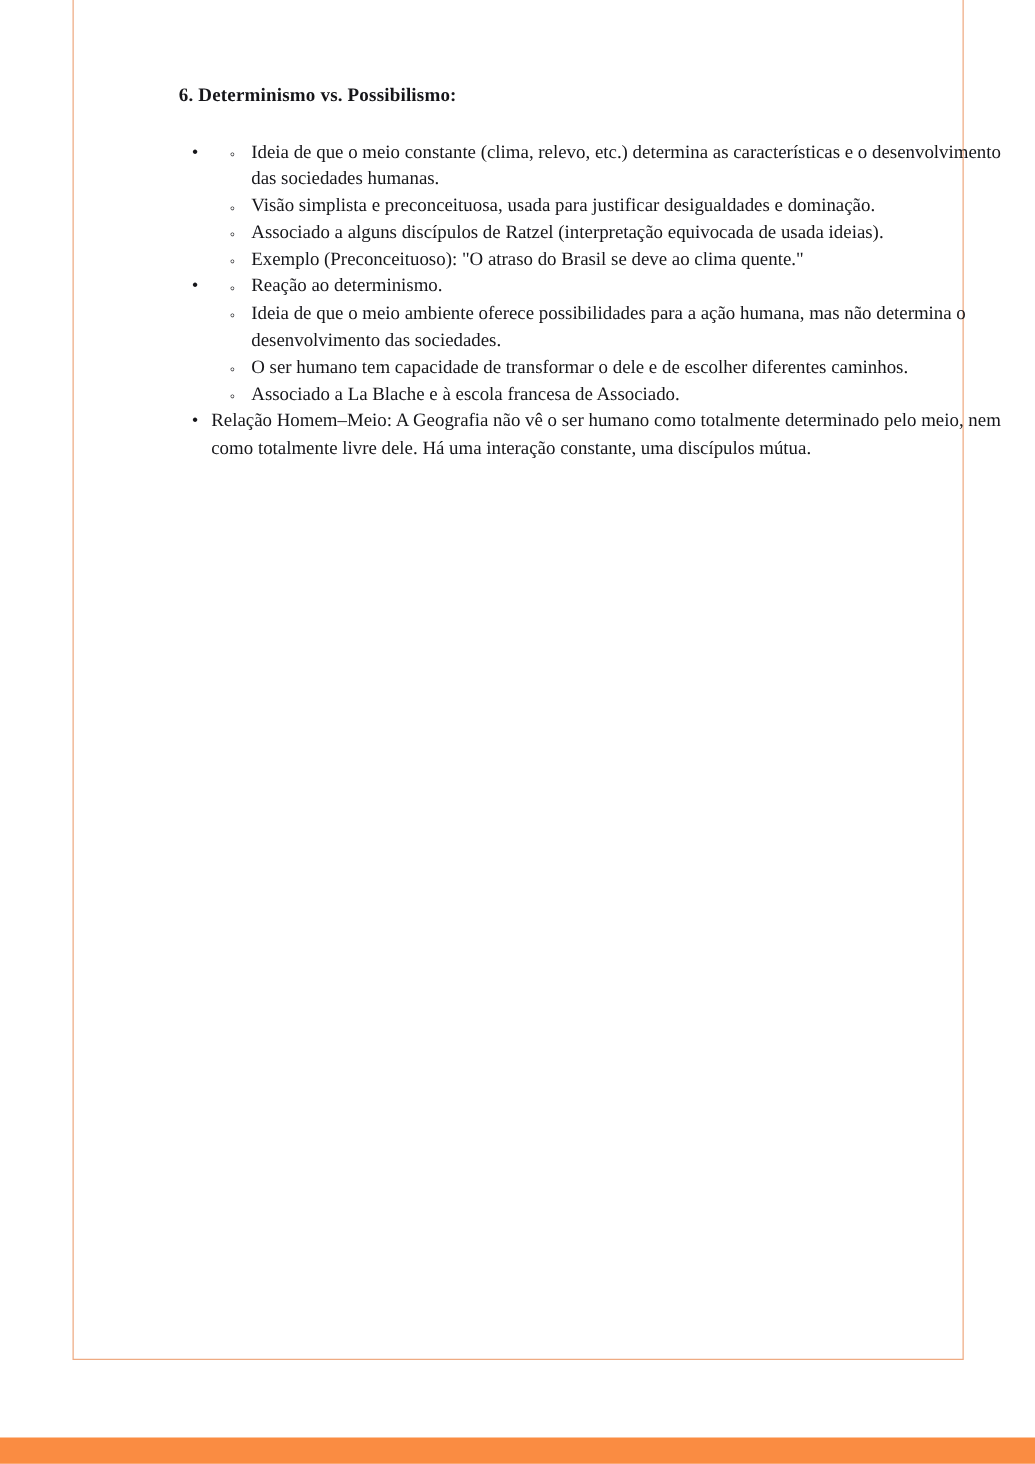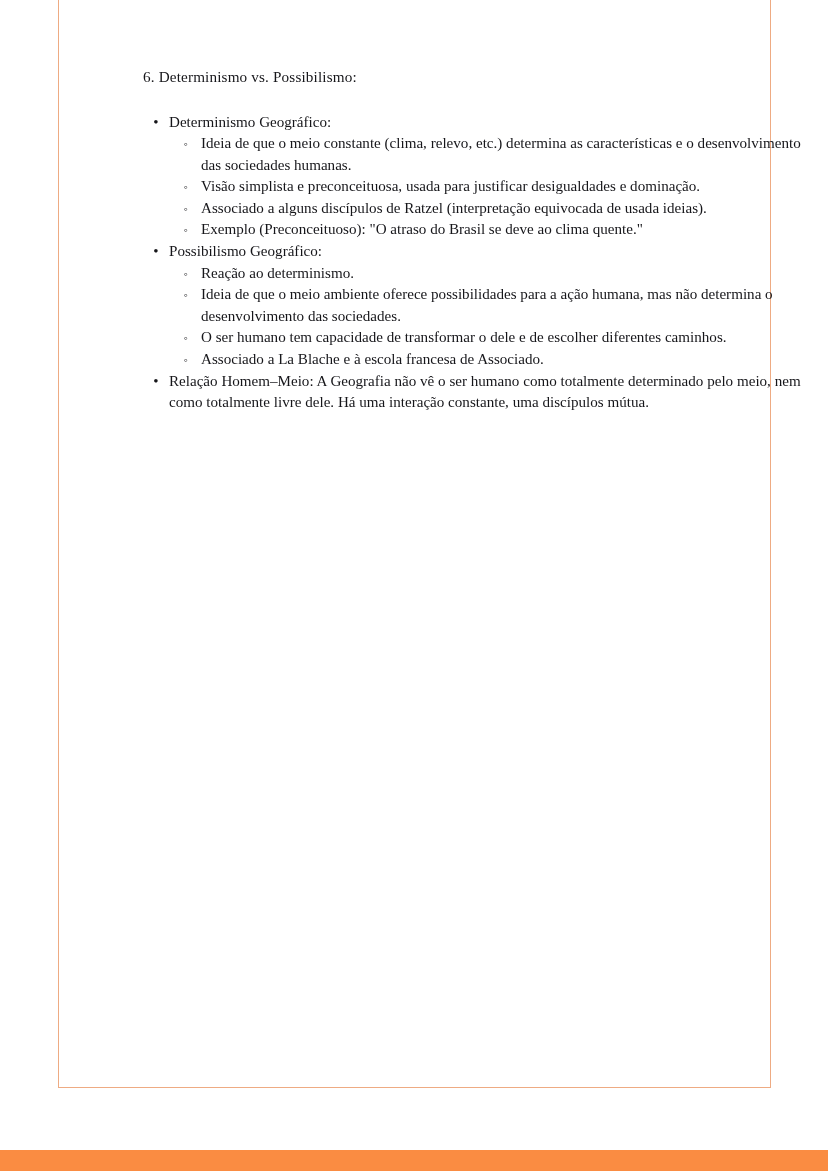--- a/index.html
+++ b/index.html
@@ -31,21 +31,21 @@
   #content {
     position: absolute;
     left: 84px;
     top: 80px;
     width: 660px;
     color: #16161a;
   }
 
   #doc-heading {
     font-size: 15.2px;
-    font-weight: normal;
+    font-weight: bold;
     letter-spacing: 0.01em;
     line-height: 1.35;
     margin: 0 0 24px 0;
   }
 
   ul.lvl1 {
     list-style: none;
     margin: 0;
     padding: 0;
   }
@@ -105,21 +105,20 @@
 
 <div id="page-sheet">
   <div id="content">
 
     <h1 id="doc-heading">6. Determinismo vs. Possibilismo:</h1>
 
     <ul class="lvl1">
 
       <li class="bullet1">
         <span class="marker1">•</span>
-        <span class="lvl1-text">Determinismo Geográfico:</span>
         <ul class="lvl2">
           <li class="bullet2">
             <span class="marker2">◦</span>
             <span class="lvl2-text">Ideia de que o meio constante (clima, relevo, etc.) determina as características e o desenvolvimento das sociedades humanas.</span>
           </li>
           <li class="bullet2">
             <span class="marker2">◦</span>
             <span class="lvl2-text">Visão simplista e preconceituosa, usada para justificar desigualdades e dominação.</span>
           </li>
           <li class="bullet2">
@@ -128,21 +127,20 @@
           </li>
           <li class="bullet2">
             <span class="marker2">◦</span>
             <span class="lvl2-text">Exemplo (Preconceituoso): "O atraso do Brasil se deve ao clima quente."</span>
           </li>
         </ul>
       </li>
 
       <li class="bullet1">
         <span class="marker1">•</span>
-        <span class="lvl1-text">Possibilismo Geográfico:</span>
         <ul class="lvl2">
           <li class="bullet2">
             <span class="marker2">◦</span>
             <span class="lvl2-text">Reação ao determinismo.</span>
           </li>
           <li class="bullet2">
             <span class="marker2">◦</span>
             <span class="lvl2-text">Ideia de que o meio ambiente oferece possibilidades para a ação humana, mas não determina o desenvolvimento das sociedades.</span>
           </li>
           <li class="bullet2">

